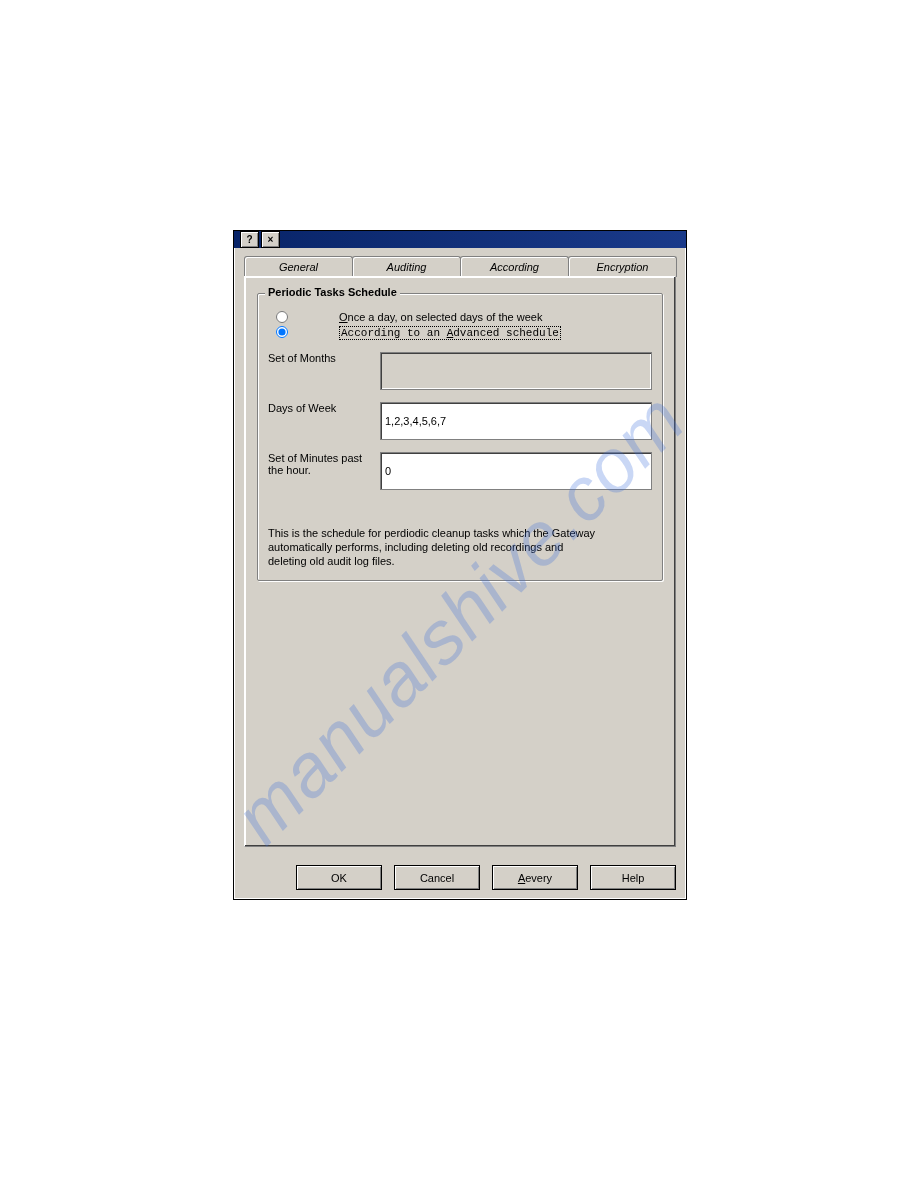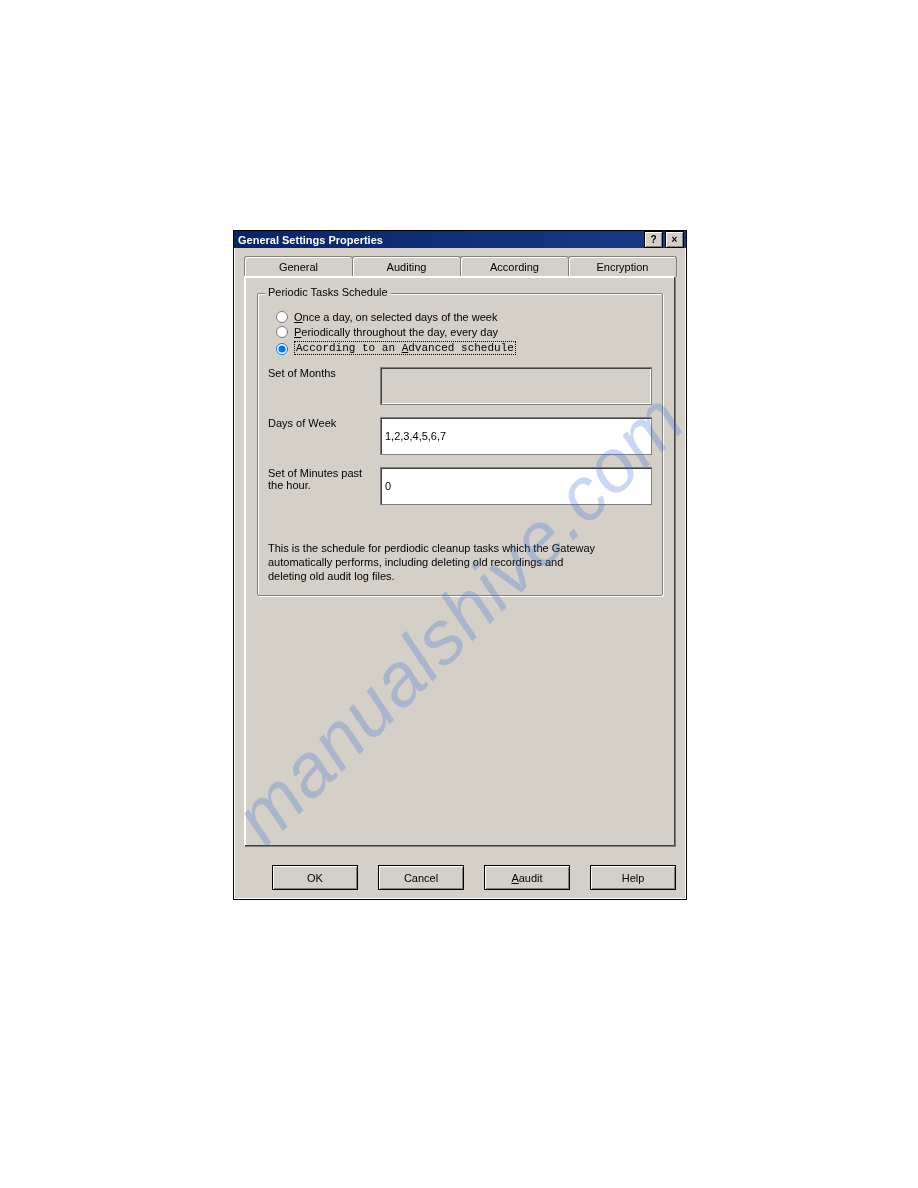--- a/index.html
+++ b/index.html
@@ -69,20 +69,21 @@
     padding:8px 10px 10px 10px;
   }
   .tabstrip{
     display:flex;
     flex-wrap:wrap;
     width:100%;
   }
   .tabrow{
     display:flex;
     width:100%;
+    font-style:italic;
   }
   .tab{
     flex:1;
     height:20px;
     border:1px solid #808080;
     border-bottom:none;
     border-radius:3px 3px 0 0;
     background:#d4d0c8;
     box-shadow:inset 1px 1px 0 #fff;
     display:flex;align-items:center;justify-content:center;
@@ -124,26 +125,28 @@
     position:relative;
     margin-top:4px;
   }
   .groupbox .legend{
     position:absolute;
     top:-8px;
     left:7px;
     background:#d4d0c8;
     padding:0 3px;
     font-size:11px;
+    font-weight:bold;
   }
   .radio-row{
     display:flex;
-    align-items:flex-end;
+    align-items:flex-start;
     margin:3px 0 3px 8px;
     font-size:11px;
+    gap:45px;
   }
   .radio-row input[type=radio]{
     margin:0 6px 0 0;
     width:12px;height:12px;
   }
   .radio-row label span.u{ text-decoration:underline; }
   .radio-row.sel label{
     border:1px dotted #000;
     padding:0 1px;
     font-family:Liberation Mono, monospace;
@@ -173,21 +176,21 @@
   }
   .desc{
     margin-top:36px;
     font-size:11px;
     line-height:14px;
     width:330px;
   }
   .btnbar{
     display:flex;
     justify-content:flex-end;
-    gap:20px;
+    gap:12px;
     padding:8px 10px 10px 0;
   }
   .btn{
     width:84px;
     height:23px;
     background:#d4d0c8;
     border:1px solid #000;
     box-shadow:inset 1px 1px 0 #fff, inset -1px -1px 0 #808080;
     font:11px Tahoma,Arial,sans-serif;
     cursor:pointer;
@@ -195,21 +198,20 @@
   }
   .btn span.u{text-decoration:underline;}
 </style>
 </head>
 <body>
 
 <div class="watermark">manualshive.com</div>
 
 <div class="dialog">
   <div class="titlebar">
-    <span class="title">General Settings Properties</span>
     <div class="titlebtn">?</div>
     <div class="titlebtn">×</div>
   </div>
 
   <div class="dialog-body">
 
     <div class="tabstrip">
       <div class="tabrow back">
         <div class="tab">General</div>
         <div class="tab">Auditing</div>
@@ -221,24 +223,20 @@
     <div class="tabpanel">
 
       <div class="groupbox">
         <span class="legend">Periodic Tasks Schedule</span>
 
         <div class="radio-row">
           <input type="radio" name="sched" style="">
           <label><span class="u">O</span><span>nce a day, on selected days of the week</span></label>
         </div>
 
-        <div class="radio-row">
-          <input type="radio" name="sched" style="">
-          <label><span class="u">P</span><span>eriodically throughout the day, every day</span></label>
-        </div>
 
         <div class="radio-row sel">
           <input type="radio" name="sched" checked="" style="">
           <label><span>According to an </span><span class="u">A</span><span>dvanced schedule</span></label>
         </div>
 
         <div class="field-row">
           <div class="lab">Set of Months</div>
           <input class="txt" disabled="" value="" style="">
         </div>
@@ -259,17 +257,17 @@
       </div>
 
     </div>
   </div>
 
   <div class="btnbar">
     <div class="btn">OK</div>
     <div class="btn">Cancel</div>
     <div class="btn">
         <span class="u">A</span>
-        <span>audit</span>
+        <span>every</span>
       </div>
     <div class="btn">Help</div>
   </div>
 </div>
 
 </body></html>

